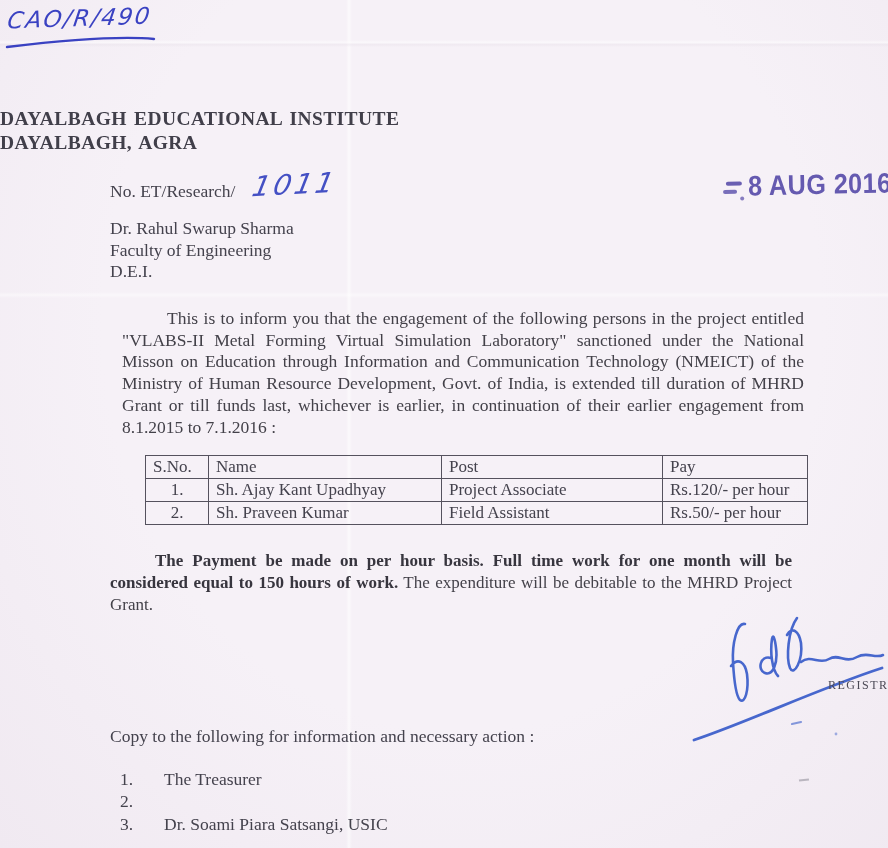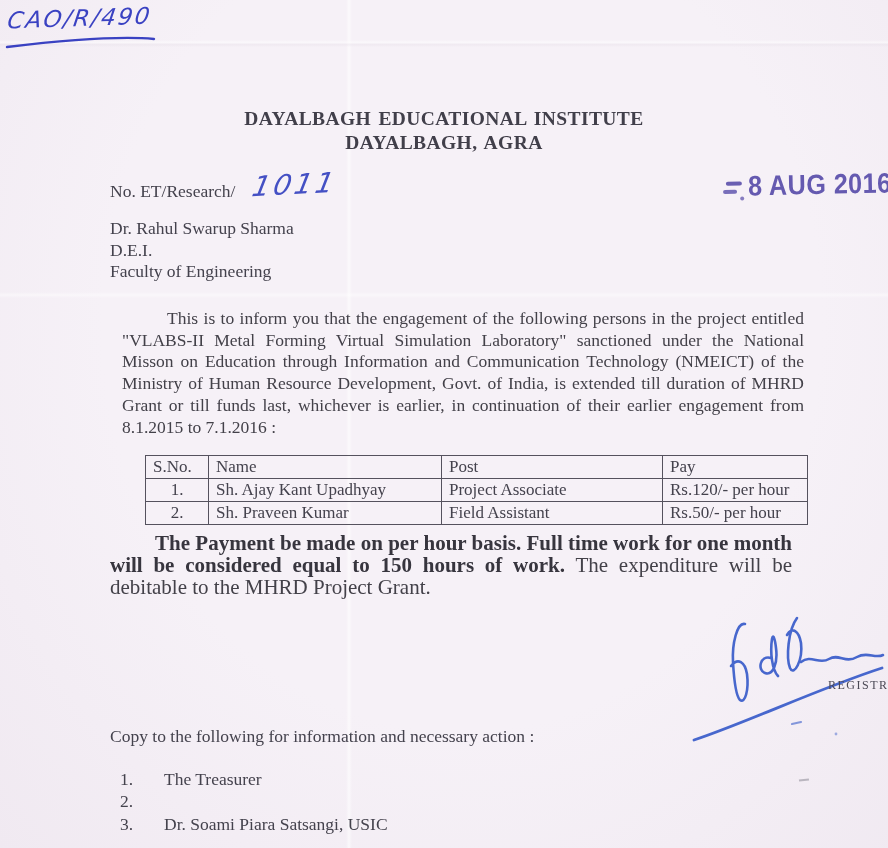--- a/index.html
+++ b/index.html
@@ -38,21 +38,21 @@
     font-family:"DejaVu Sans",sans-serif;
     font-style:italic;font-size:23px;letter-spacing:2px;
     color:#3a42c2;
     transform:skewX(-10deg) rotate(-2deg);
     white-space:nowrap;
   }
   .handwriting-underline{position:absolute;left:4px;top:33px;}
 
   .letterhead{
     position:absolute;left:0;right:0;top:107px;
-    text-align:center;
+    
     font-weight:700;font-size:19.5px;line-height:23.5px;
     letter-spacing:.4px;word-spacing:2px;color:#413f4a;
   }
 
   .ref-line{
     position:absolute;left:110px;top:181px;
     font-size:17.5px;color:#44424d;
   }
   .ref-number{
     position:absolute;left:253px;top:168px;
@@ -103,22 +103,22 @@
     font-weight:400;text-align:left;
     white-space:nowrap;vertical-align:middle;
   }
   table.roster .col-sno{width:48px;text-align:left;}
   table.roster td.col-sno{text-align:center;}
   table.roster .col-name{width:218px;}
   table.roster .col-post{width:206px;}
   table.roster .col-pay{width:130px;}
 
   .payment-para{
-    position:absolute;left:110px;top:532px;width:682px;
-    font-size:21px;line-height:22px;
+    position:absolute;left:110px;top:550px;width:682px;
+    font-size:17px;line-height:22px;
     text-align:justify;text-indent:45px;
     color:#434149;margin:0;
   }
   .payment-para .bold{font-weight:700;color:#37353e;}
 
   .signature-block{position:absolute;left:0;top:0;pointer-events:none;}
   .registrar{
     position:absolute;left:808px;top:678px;
     font-size:12px;letter-spacing:1.5px;color:#4b4955;margin-left:20px;
   }
@@ -165,22 +165,22 @@
     <span class="stamp-marks">
       <span class="d1"></span>
         <span class="d2"></span>
         <span class="d3"></span>
     </span>
     <span class="stamp-text">8 AUG 2016</span>
   </div>
 
   <div class="addressee">
     <div>Dr. Rahul Swarup Sharma</div>
+    <div>Faculty of Engineering</div>
     <div>D.E.I.</div>
-    <div>Faculty of Engineering</div>
   </div>
 
   <p class="body-para">This is to inform you that the engagement of the following persons in the project entitled "VLABS-II Metal Forming Virtual Simulation Laboratory" sanctioned under the National Misson on Education through Information and Communication Technology (NMEICT) of the Ministry of Human Resource Development, Govt. of India, is extended till duration of MHRD Grant or till funds last, whichever is earlier, in continuation of their earlier engagement from 8.1.2015 to 7.1.2016 :</p>
 
   <table class="roster">
     <tbody>
         <tr>
       <th class="col-sno">S.No.</th>
       <th class="col-name">Name</th>
       <th class="col-post">Post</th>

